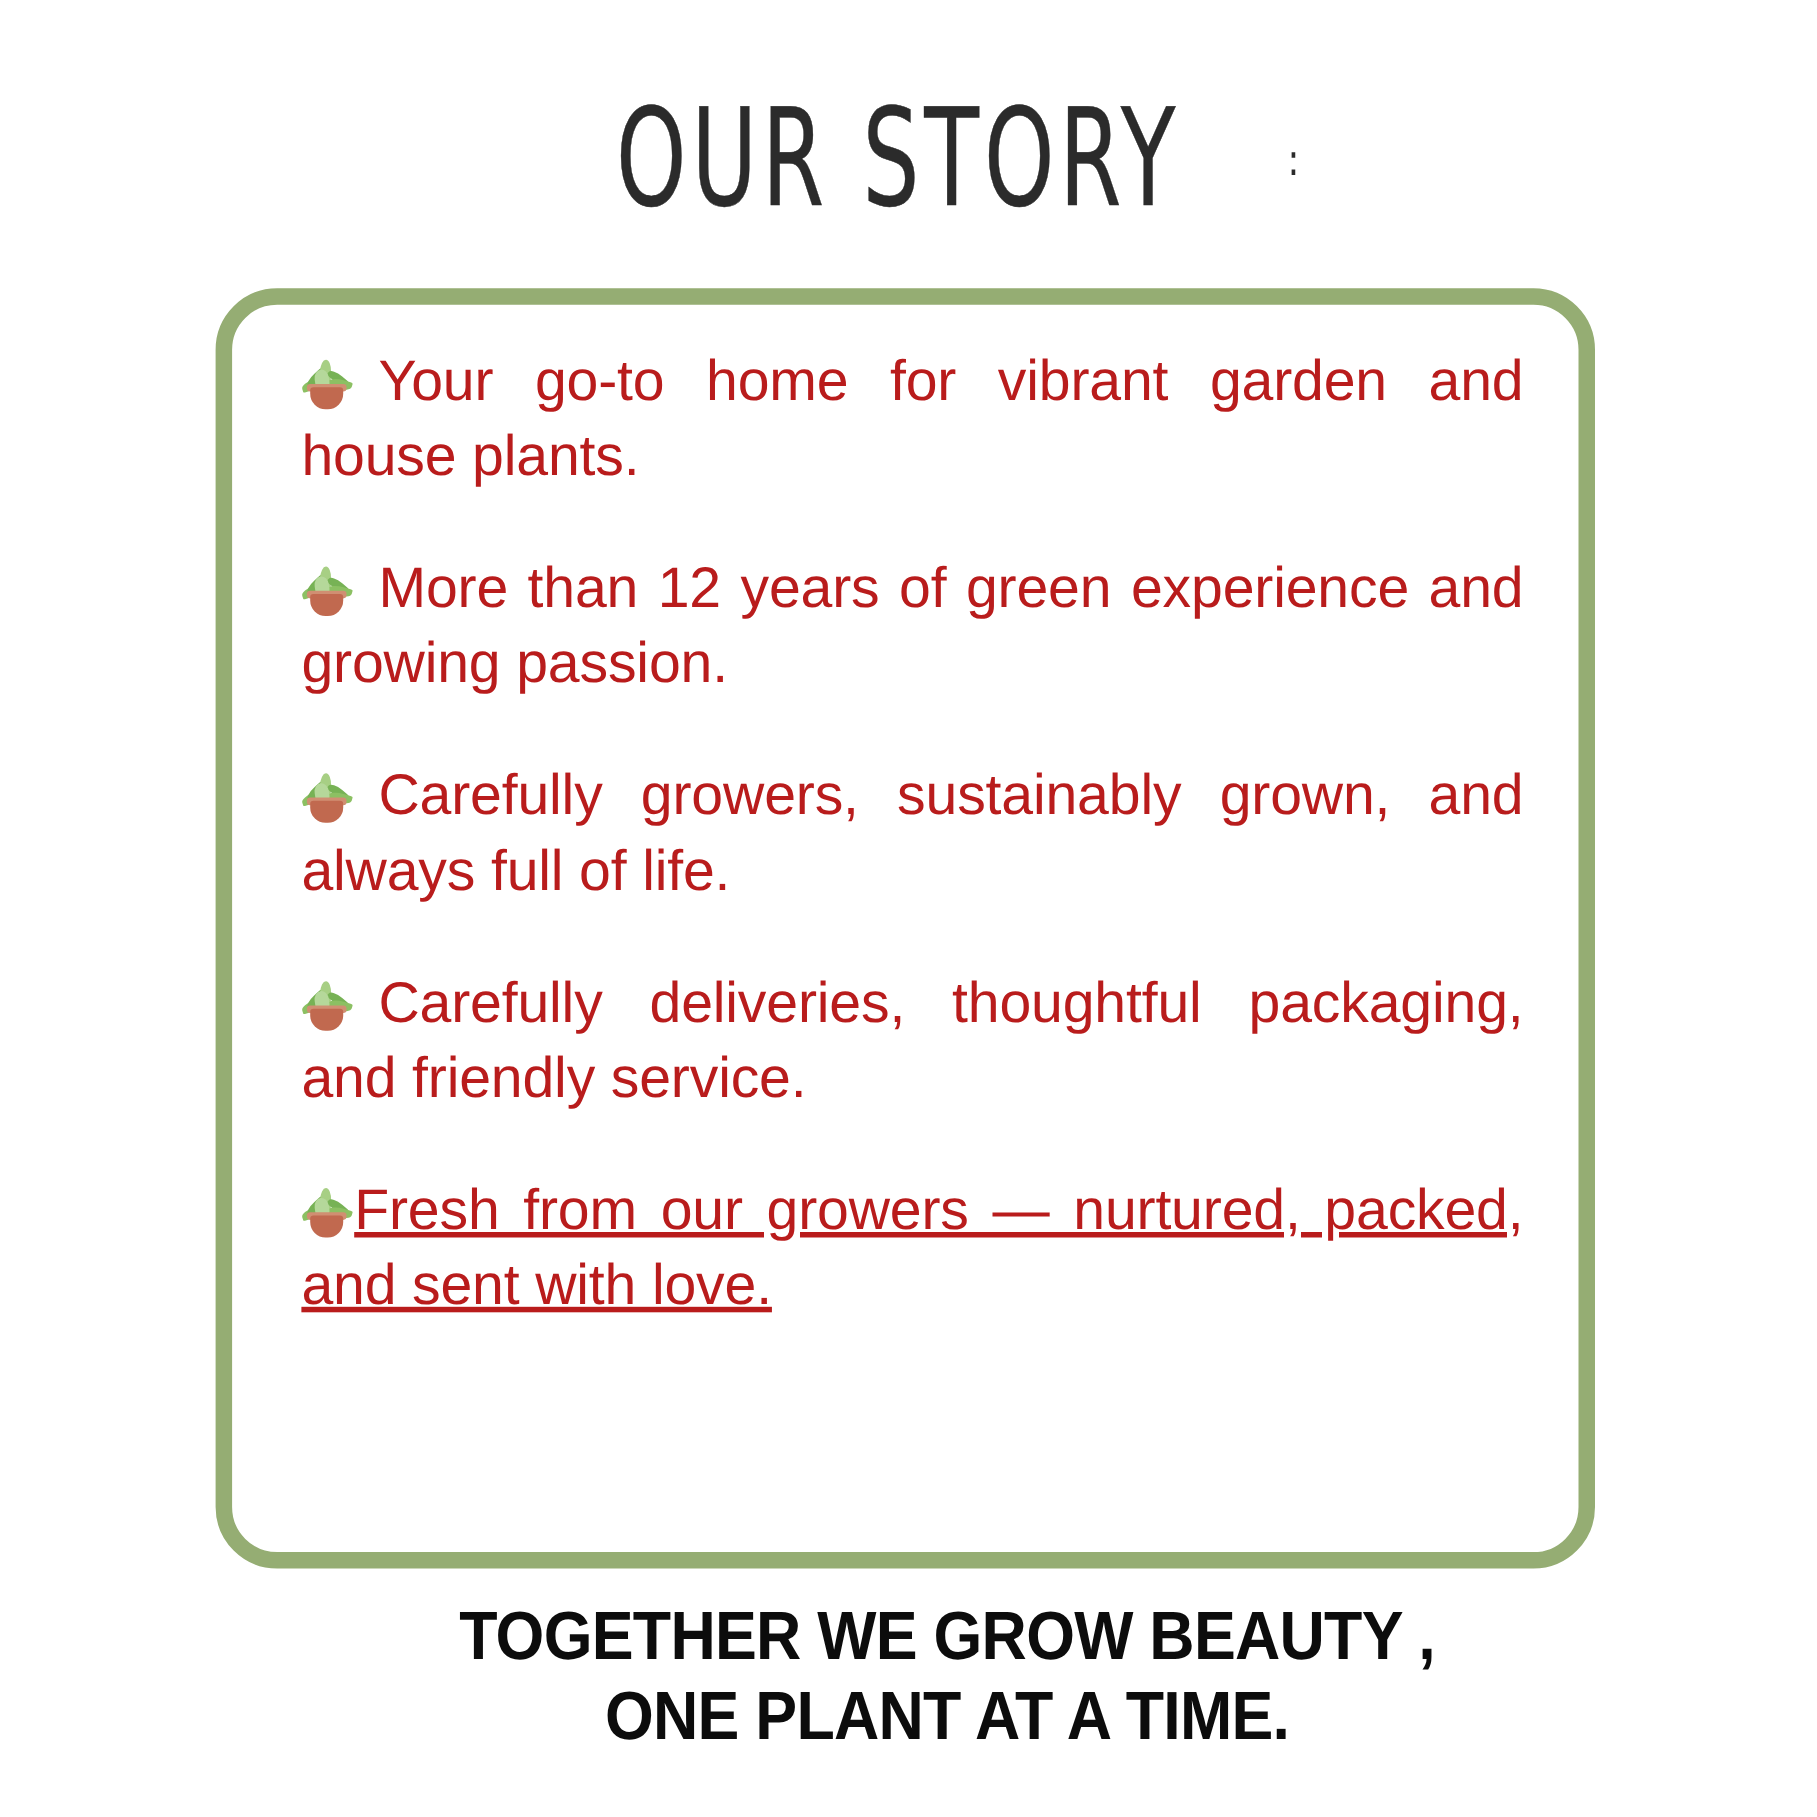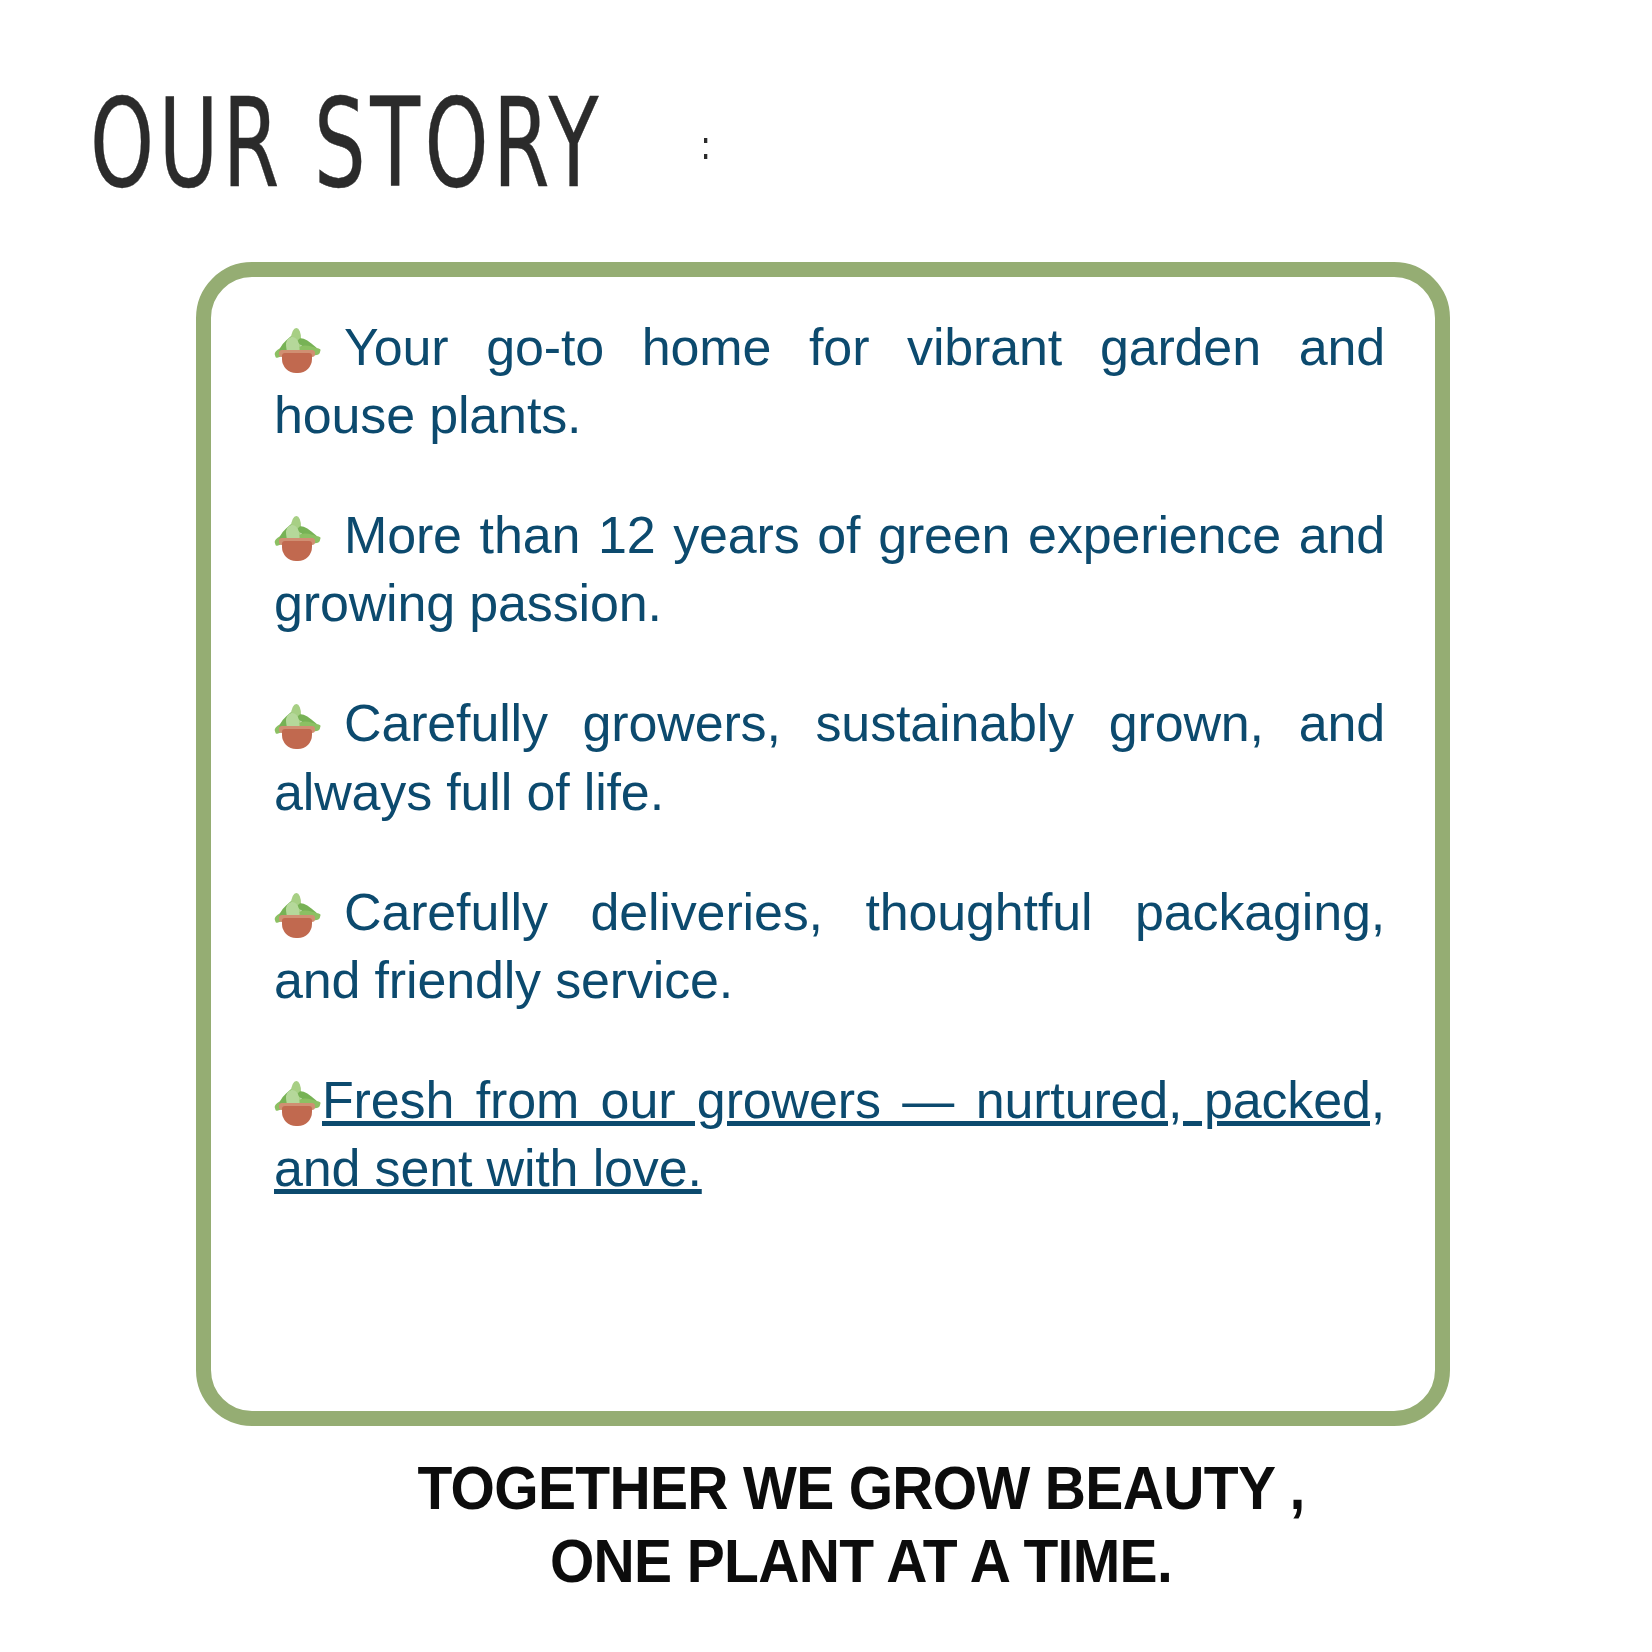--- a/index.html
+++ b/index.html
@@ -22,21 +22,21 @@
     background: #ffffff;
     box-sizing: border-box;
   }
 
   
   .title-wrap {
     position: absolute;
     top: 82px;
     left: 0;
     width: 1652px;
-    text-align: left;
+    text-align: center;
     white-space: nowrap;
   }
   .title {
     display: inline-block;
     font-family: "DejaVu Sans", sans-serif;
     font-size: 110px;
     line-height: 1.0;
     font-weight: 400;
     color: #2b2b2b;
     letter-spacing: 0.055em;
@@ -73,21 +73,21 @@
     left: 63px;
     top: 36px;
     width: 1111px;
   }
 
   
   .bullet {
     font-family: "Liberation Sans", sans-serif;
     font-size: 52px;
     line-height: 1.31;
-    color: #0c4a6e;
+    color: #b91c1c;
     text-align: justify;
     text-justify: inter-word;
     margin: 0 0 52px 0;
     letter-spacing: -0.003em;
   }
   .bullet:last-child {
     margin-bottom: 0;
     text-decoration: underline;
   }
   .bullet .lead-space {

